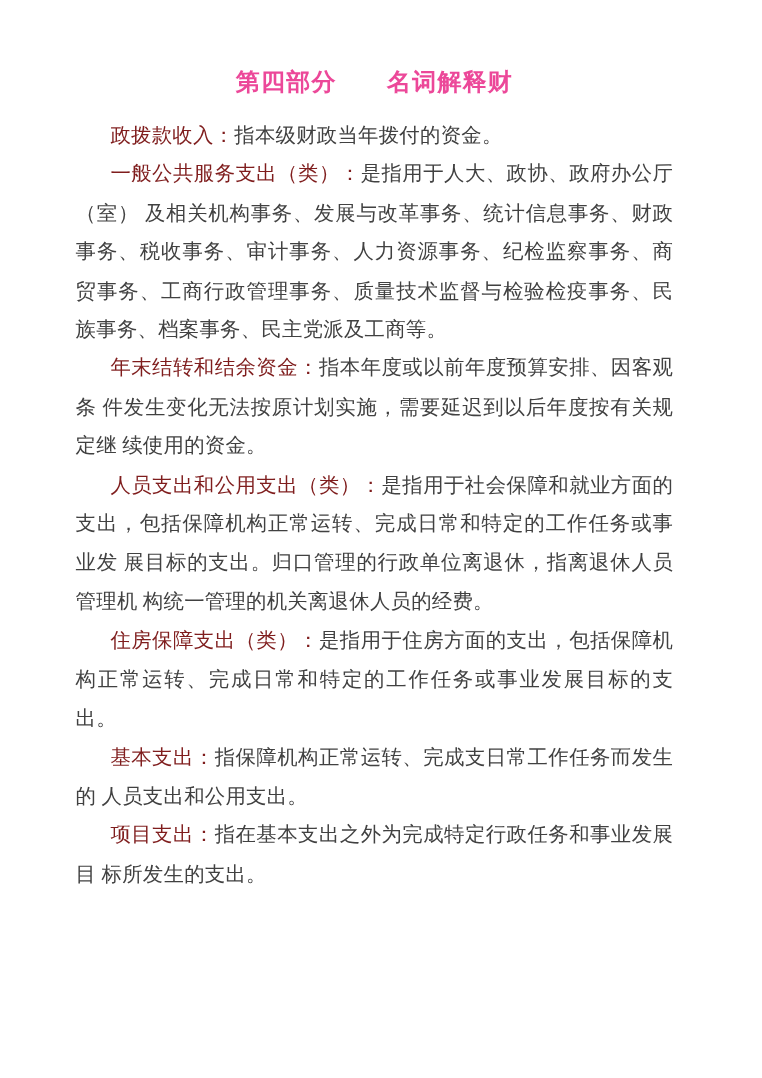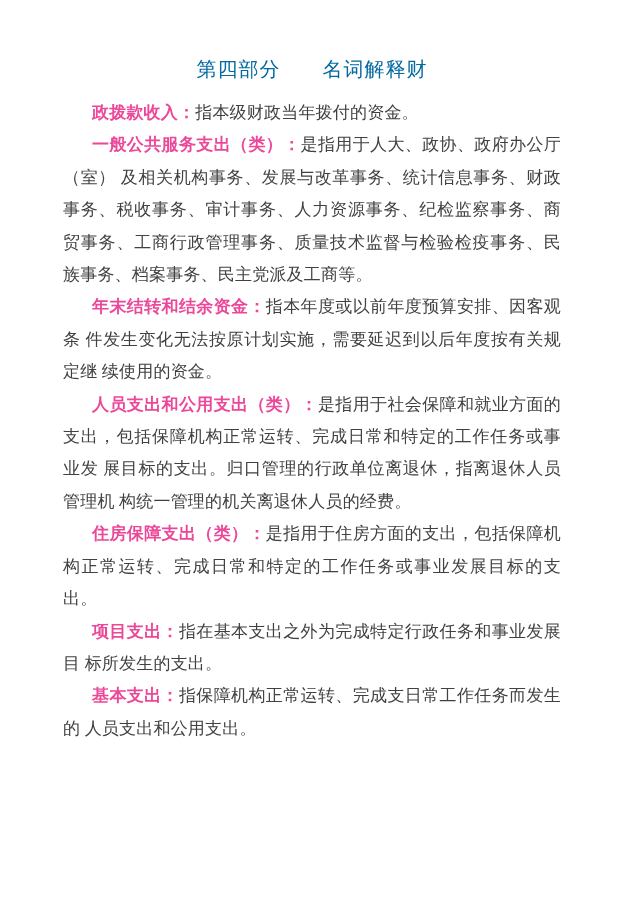--- a/index.html
+++ b/index.html
@@ -19,37 +19,37 @@
     position: absolute;
     left: 63px;
     top: 56px;
     width: 498px;
   }
   .doc-title {
     margin: 0 0 15px 0;
     text-align: center;
     font-size: 20px;
     line-height: 26px;
-    font-weight: normal;
-    color: #0369a1;
+    font-weight: bold;
+    color: #ec4899;
     letter-spacing: 1px;
     white-space: pre;
   }
   .para {
     margin: 0;
     font-size: 17px;
     line-height: 32.4px;
     text-align: justify;
     text-indent: 29px;
     color: #414141;
     letter-spacing: 0.2px;
   }
   .term {
-    font-weight: bold;
-    color: #ec4899;
+    font-weight: normal;
+    color: #7f1d1d;
   }
 </style>
 </head>
 <body>
 
 <div class="page">
   <div class="content">
 
     <h1 class="doc-title">第四部分　　名词解释财</h1>
 
@@ -57,18 +57,18 @@
 
     <p class="para"><span class="term">一般公共服务支出（类）：</span><span>是指用于人大、政协、政府办公厅（室） 及相关机构事务、发展与改革事务、统计信息事务、财政事务、税收事务、审计事务、人力资源事务、纪检监察事务、商贸事务、工商行政管理事务、质量技术监督与检验检疫事务、民族事务、档案事务、民主党派及工商等。</span></p>
 
     <p class="para"><span class="term">年末结转和结余资金：</span><span>指本年度或以前年度预算安排、因客观条 件发生变化无法按原计划实施，需要延迟到以后年度按有关规定继 续使用的资金。</span></p>
 
     <p class="para"><span class="term">人员支出和公用支出（类）：</span><span>是指用于社会保障和就业方面的支出，包括保障机构正常运转、完成日常和特定的工作任务或事业发 展目标的支出。归口管理的行政单位离退休，指离退休人员管理机 构统一管理的机关离退休人员的经费。</span></p>
 
 
     <p class="para"><span class="term">住房保障支出（类）：</span><span>是指用于住房方面的支出，包括保障机构正常运转、完成日常和特定的工作任务或事业发展目标的支出。</span></p>
 
+    <p class="para"><span class="term">基本支出：</span><span>指保障机构正常运转、完成支日常工作任务而发生的 人员支出和公用支出。</span></p>
+
     <p class="para"><span class="term">项目支出：</span><span>指在基本支出之外为完成特定行政任务和事业发展目 标所发生的支出。</span></p>
-
-    <p class="para"><span class="term">基本支出：</span><span>指保障机构正常运转、完成支日常工作任务而发生的 人员支出和公用支出。</span></p>
 
   </div>
 </div>
 
 </body></html>

